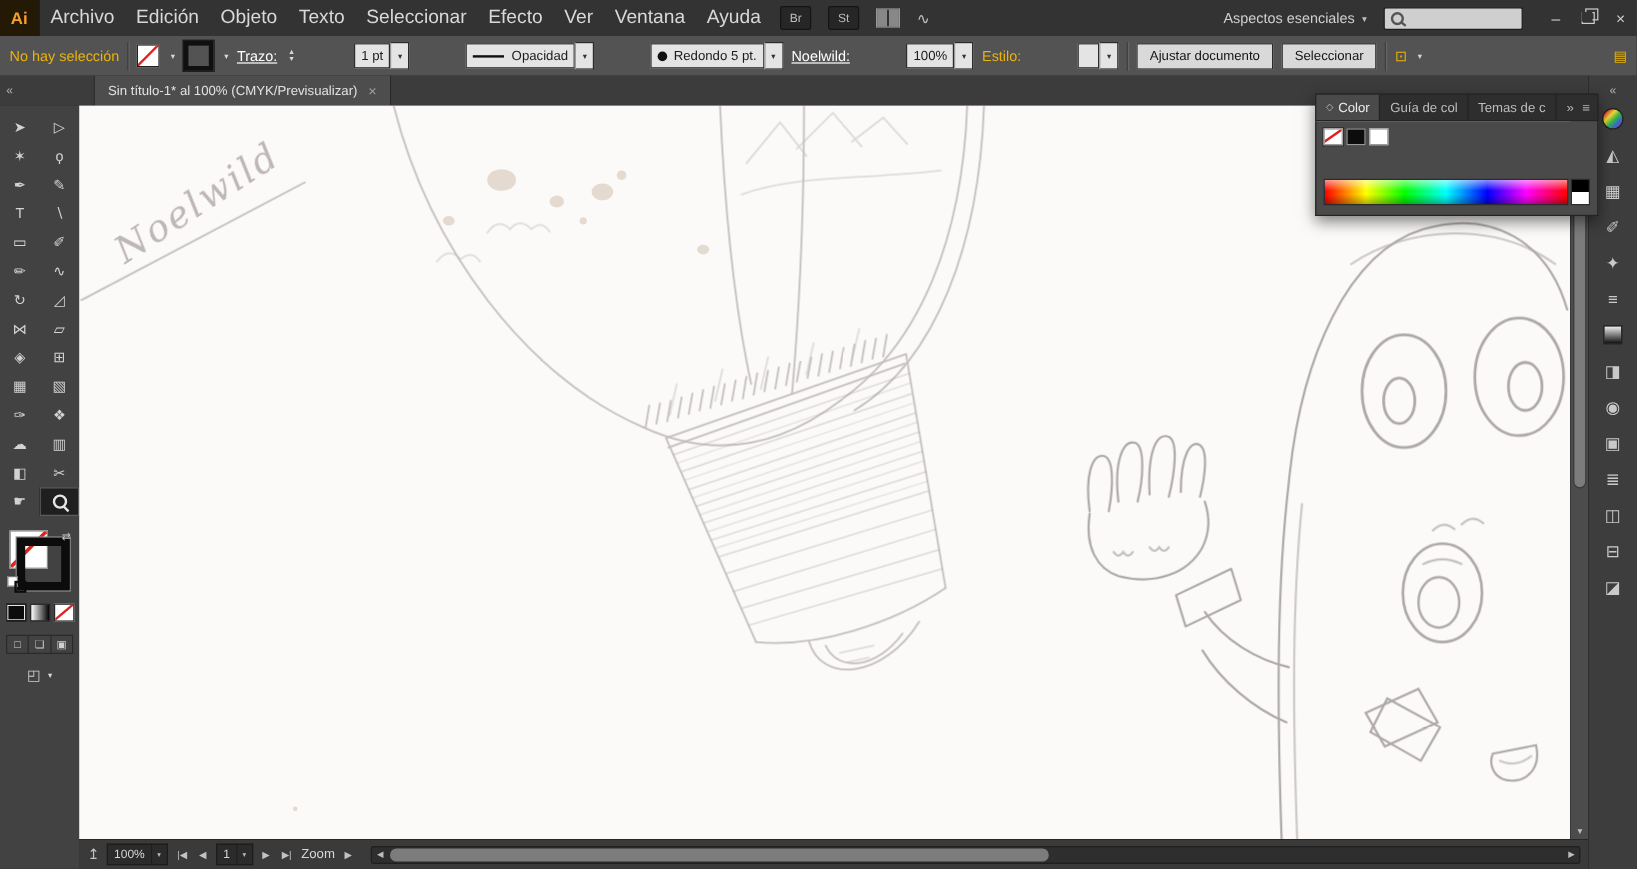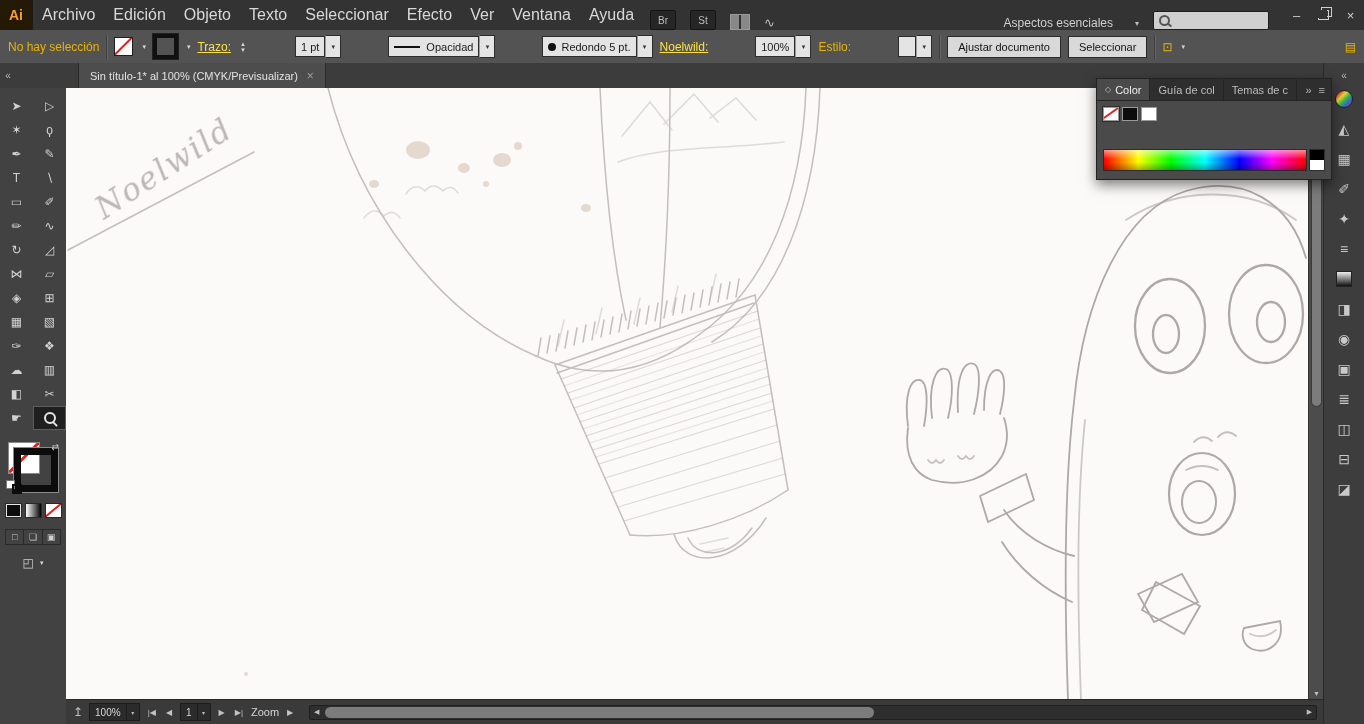--- a/index.html
+++ b/index.html
@@ -2,51 +2,51 @@
 <html><head>
 <meta charset="utf-8">
 <style>
   html,body{margin:0;padding:0;background:#1d1d1d;}
   .app{position:relative;width:1364px;height:724px;background:#4a4a4a;
        font-family:"Liberation Sans",sans-serif;font-size:12px;color:#d6d6d6;
        overflow:hidden;user-select:none;}
 
   
   .menubar{position:absolute;top:0;left:0;right:0;height:30px;background:#333333;
-           border-bottom:1px solid #222;display:flex;align-items:flex-end;}
+           border-bottom:1px solid #222;display:flex;align-items:center;}
   .logo{width:32px;height:30px;display:flex;align-items:center;justify-content:center;
         background:#241904;color:#f7a12d;font-weight:bold;font-size:14px;border-right:1px solid #1c1c1c;}
   .menu-item{padding:0 9px;line-height:30px;color:#d8d8d8;font-size:16px;white-space:nowrap;}
   .mb-badge{width:24px;height:18px;margin:0 7px;background:#262626;border:1px solid #141414;
             border-radius:2px;color:#bdbdbd;font-size:10px;display:flex;align-items:center;justify-content:center;}
   .mb-glyph{color:#bdbdbd;font-size:13px;margin:0 7px;}
   .arrange-icon{width:18px;height:14px;margin:0 7px;border:1px solid #999;
                 background:linear-gradient(90deg,#888 45%,#333 45%,#333 55%,#888 55%);}
-  .workspace{margin-left:auto;display:flex;align-items:center;gap:22px;color:#d0d0d0;}
+  .workspace{margin-left:auto;display:flex;align-items:center;gap:6px;color:#d0d0d0;}
   .caret{font-size:8px;color:#bdbdbd;}
   .searchbox{width:104px;height:17px;background:#cfcfcf;border:1px solid #1d1d1d;border-radius:2px;
              margin:0 14px;display:flex;align-items:center;gap:5px;padding:0 5px;}
   .search-mag{width:7px;height:7px;border:2px solid #555;border-radius:50%;position:relative;flex:none;}
   .search-mag::after{content:"";position:absolute;width:5px;height:2px;background:#555;
                      right:-4px;bottom:-2px;transform:rotate(40deg);}
   .search-input{border:none;background:transparent;outline:none;width:80px;height:13px;
                 font:11px "Liberation Sans",sans-serif;color:#222;}
   .win-btn{width:27px;height:30px;display:flex;align-items:center;justify-content:center;
            color:#cfcfcf;font-size:13px;}
   .restore-glyph{width:9px;height:8px;border:1px solid #cfcfcf;position:relative;background:#333;}
   .restore-glyph::before{content:"";position:absolute;top:-4px;left:2px;width:9px;height:8px;
                          border:1px solid #cfcfcf;}
   .restore-glyph::after{content:"";position:absolute;top:-1px;left:-1px;width:9px;height:8px;background:#333;}
 
   
   .controlbar{position:absolute;top:30px;left:0;right:0;height:33px;background:#535353;
               border-bottom:1px solid #2e2e2e;display:flex;align-items:center;gap:7px;padding:0 8px;}
   .cb-sep{width:1px;height:24px;background:#3f3f3f;box-shadow:1px 0 0 #656565;flex:none;}
   .cb-label{color:#eab308;white-space:nowrap;}
-  .cb-link{color:#fde047;text-decoration:underline;white-space:nowrap;}
+  .cb-link{color:#ffffff;text-decoration:underline;white-space:nowrap;}
   .cb-field{height:19px;background:#e4e4e4;border:1px solid #2c2c2c;color:#1b1b1b;
             display:flex;align-items:center;padding:0 5px;font-size:11px;white-space:nowrap;}
   .cb-combo-arrow{width:14px;height:21px;background:#e4e4e4;border:1px solid #2c2c2c;border-left:1px solid #9a9a9a;
                   display:flex;align-items:center;justify-content:center;color:#333;font-size:7px;}
   .combo{display:flex;align-items:center;margin-left:40px;}
   .cb-stepper{display:flex;flex-direction:column;justify-content:center;width:10px;line-height:6px;
               font-size:6px;color:#d8d8d8;text-align:center;}
   .swatch-none{width:17px;height:17px;background:#fff;border:1px solid #1f1f1f;position:relative;overflow:hidden;flex:none;}
   .swatch-none::after{content:"";position:absolute;left:-4px;right:-4px;top:7px;height:2px;
                       background:#dd2222;transform:rotate(-45deg);}

